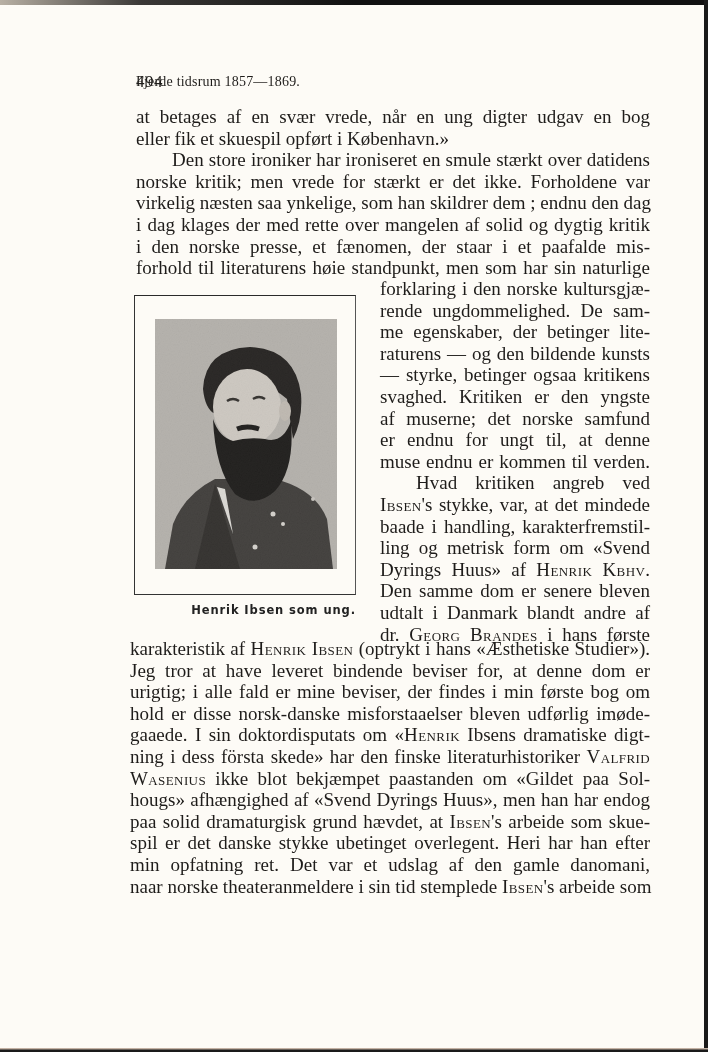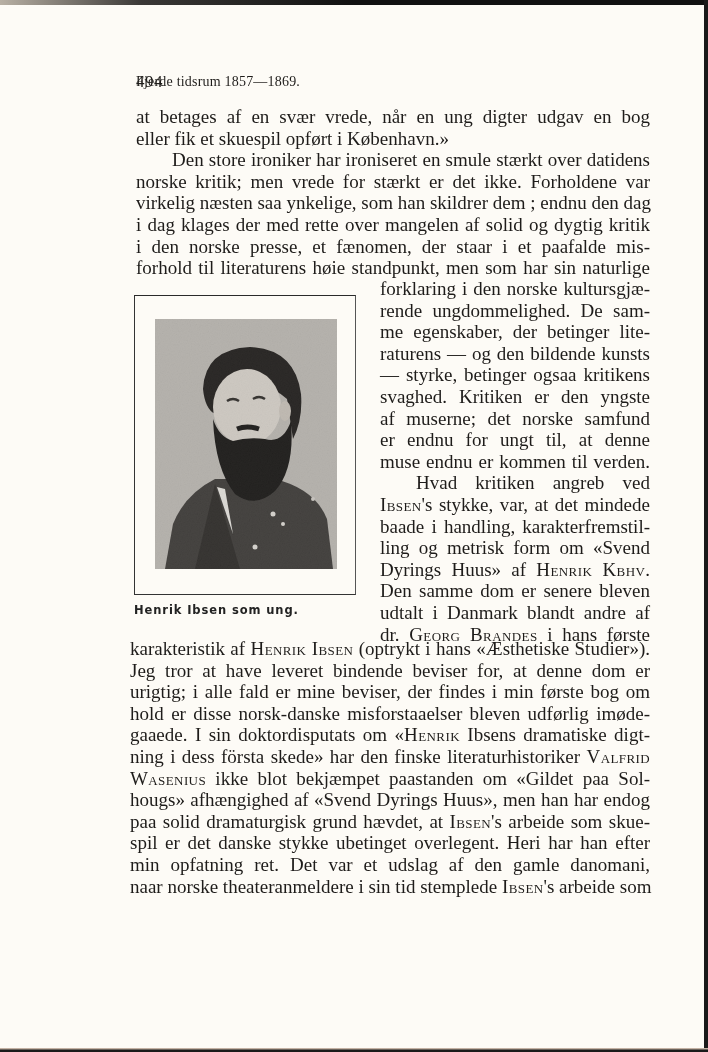--- a/index.html
+++ b/index.html
@@ -28,21 +28,21 @@
 
     .block-full-top { left: 136px; top: 106px; width: 514px; }
     .block-right { left: 380px; top: 278px; width: 270px; }
     .block-full-bottom { left: 130px; top: 638px; width: 520px; }
 
     .figure { position: absolute; left: 134px; top: 295px; width: 222px; height: 300px; }
     .frame { position: absolute; left: 0; top: 0; width: 220px; height: 298px;
       border-top: 1.5px solid #2a2a2a; border-left: 1.5px solid #333; border-right: 1.5px solid #555; border-bottom: 1.5px solid #333; }
     .photo { position: absolute; left: 20px; top: 23px; width: 182px; height: 250px;
       background: radial-gradient(ellipse at 55% 40%, #c9c6c1 0%, #b5b2ad 60%, #a6a39f 100%); overflow: hidden; }
-    .caption { position: absolute; left: 0; width: 222px; top: 308px; text-align: left;
+    .caption { position: absolute; left: 0; width: 222px; top: 308px; text-align: right;
       font-family: "DejaVu Sans", "Liberation Sans", sans-serif; font-size: 11.5px; letter-spacing: 0.9px; color: #222; font-weight: bold; }
   </style>
 </head>
 <body>
 
 <div class="scan-top"></div>
 <div class="scan-right"></div>
 <div class="scan-bottom"></div>
 
 <div class="page">

